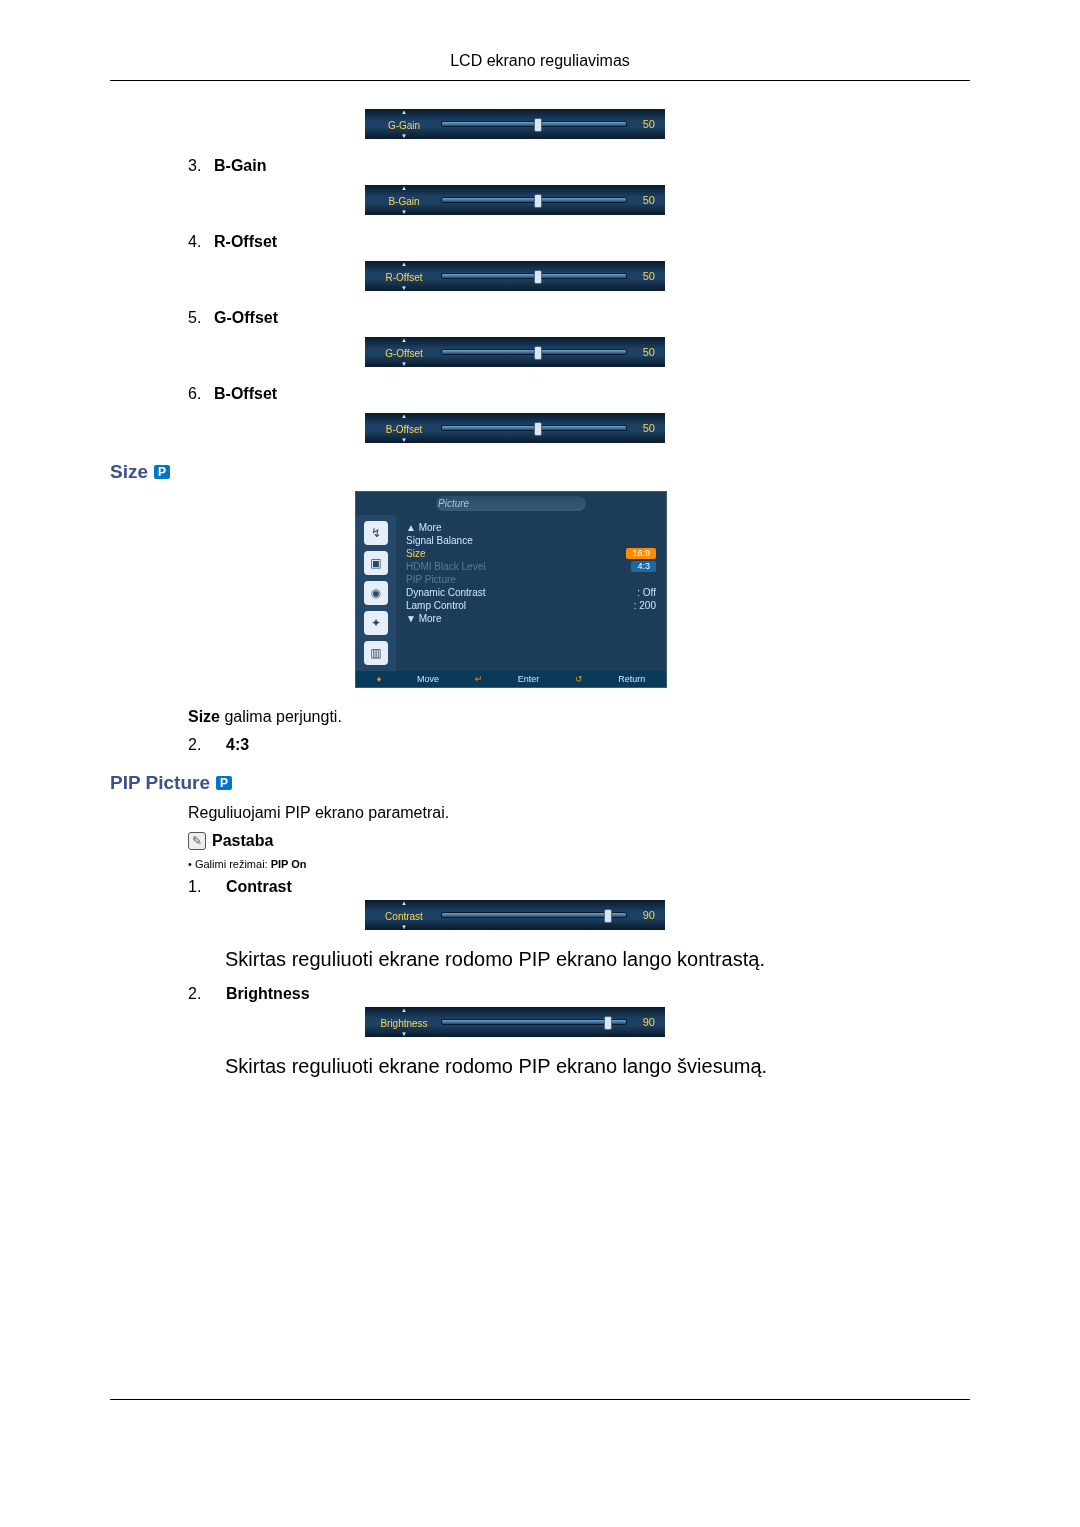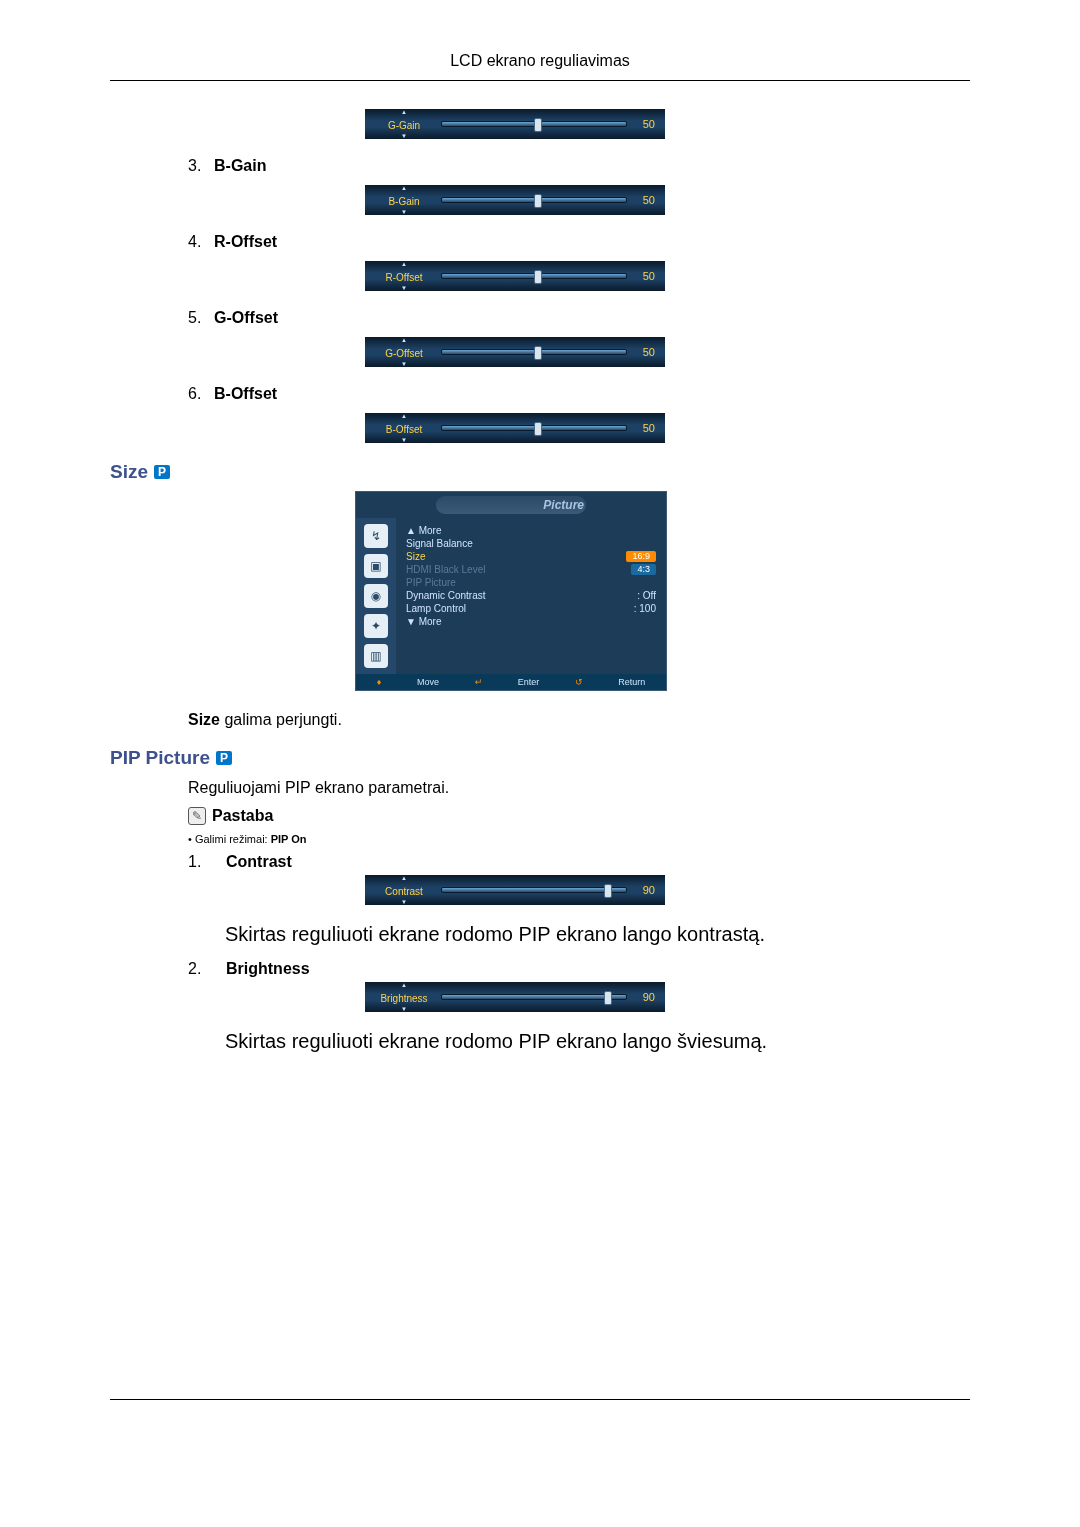--- a/index.html
+++ b/index.html
@@ -126,28 +126,27 @@
     margin-left: 245px;
     width: 312px;
     background: #1d3c58;
     border: 1px solid #3a5a78;
     font-size: 10px;
     color: #cfe5ff;
     margin-bottom: 20px;
   }
   .osd-title {
     background: linear-gradient(#2a4a68, #3a5a78);
-    text-align: right;
+    text-align: left;
     padding: 2px;
     color: #a8c4de;
     margin: 4px 80px;
     border-radius: 10px;
     font-style: italic;
-    font-size: 12px;
-    font-weight: bold;
+    font-size: 10px;
   }
   .osd-body {
     display: flex;
   }
   .osd-icons {
     width: 40px;
     background: #25486a;
     display: flex;
     flex-direction: column;
     align-items: center;
@@ -349,38 +348,39 @@
             </div>
           <div class="osd-row">
               <span class="dim">PIP Picture</span>
             </div>
           <div class="osd-row">
               <span>Dynamic Contrast</span>
               <span>: Off</span>
             </div>
           <div class="osd-row">
               <span>Lamp Control</span>
-              <span>: 100</span>
+              <span>: 200</span>
             </div>
           <div class="osd-row">
               <span>▼ More</span>
             </div>
         </div>
       </div>
       <div class="osd-footer">
         <span>♦</span>
           <span class="lbl">Move</span>
         <span>↵</span>
           <span class="lbl">Enter</span>
         <span>↺</span>
           <span class="lbl">Return</span>
       </div>
     </div>
 
     <div class="body-text"><b>Size</b><span> galima perjungti.</span></div>
+    <div class="list-item"><span class="n">2.</span><span class="bold">4:3</span></div>
 
     <div class="section-title">
       <span>PIP Picture</span>
         <span class="p-badge">P</span>
     </div>
 
     <div class="body-text">Reguliuojami PIP ekrano parametrai.</div>
     <div class="note">
       <span class="note-icon">✎</span>
       <b>Pastaba</b>

